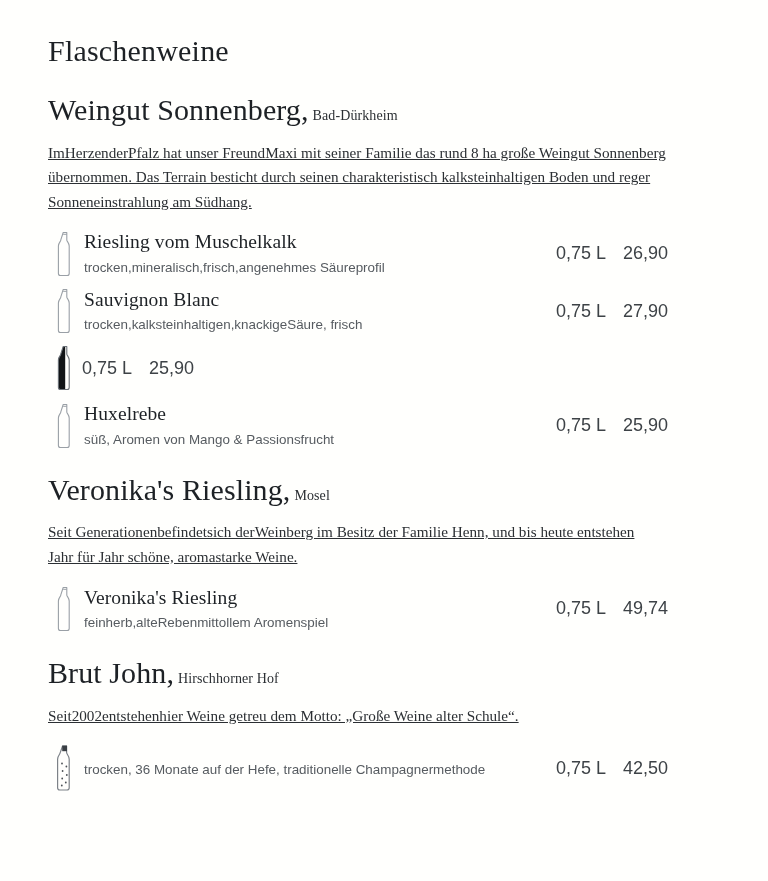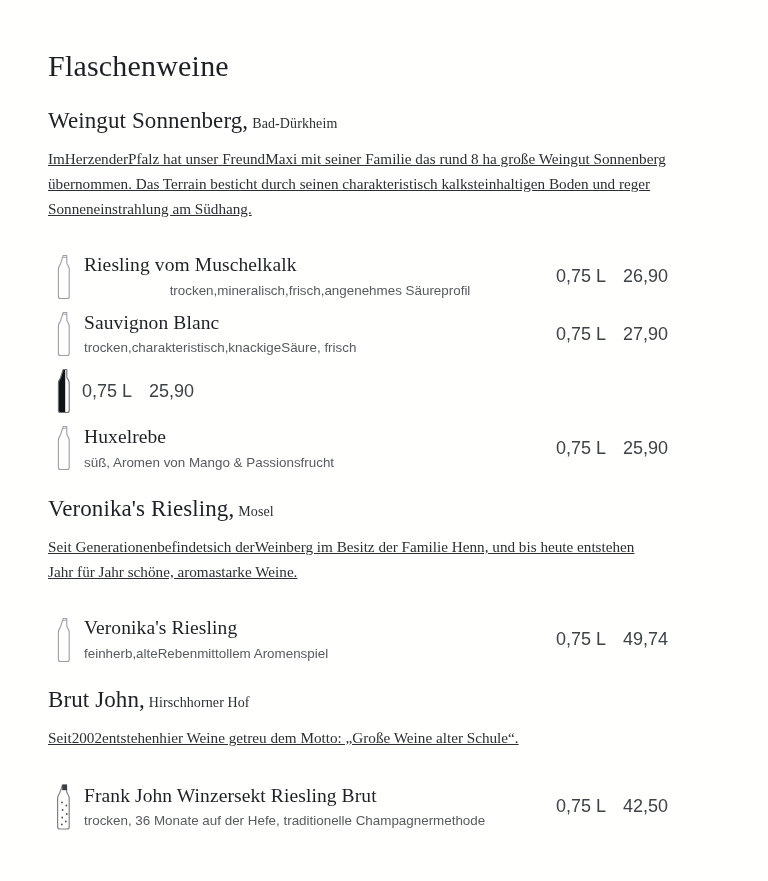--- a/index.html
+++ b/index.html
@@ -14,42 +14,42 @@
     font-family: "Liberation Serif", "DejaVu Serif", serif;
     color: #23272b;
     overflow: hidden;
   }
 
   .page {
     position: relative;
     width: 708px;
     height: 881px;
     box-sizing: border-box;
-    padding: 49px 40px 0 48px;
+    padding: 34px 40px 0 48px;
   }
 
   
   .page-title {
     font-family: "Liberation Serif", "DejaVu Serif", serif;
     font-size: 30px;
     font-weight: 400;
     letter-spacing: 0.2px;
     color: #1d2125;
     margin: 0 0 26px 0;
     line-height: 1.1;
   }
 
   .producer {
     margin: 0;
     line-height: 1.15;
     white-space: nowrap;
   }
   .producer-name {
     font-family: "Liberation Serif", "DejaVu Serif", serif;
-    font-size: 23px;
+    font-size: 30px;
     font-weight: 400;
     color: #1d2125;
     letter-spacing: 0.1px;
   }
   .producer-region {
     font-family: "Liberation Serif", "DejaVu Serif", serif;
     font-size: 14px;
     font-weight: 400;
     color: #2b2f33;
     letter-spacing: 0.1px;
@@ -126,21 +126,21 @@
   .wine-volume {
     width: 64px;
     text-align: left;
   }
   .wine-price {
     width: 48px;
     text-align: right;
   }
 
   
-  .group-after-desc { margin-top: 32px; }
+  .group-after-desc { margin-top: 16px; }
   .producer-block-gap { margin-top: 24px; }
 </style>
 </head>
 <body>
 
 <div class="page">
 
   <h1 class="page-title">Flaschenweine</h1>
 
   <div>
@@ -153,38 +153,38 @@
 
       <li class="wine-row" style="margin-top:0;">
         <span class="bottle-cell">
           <svg width="16" height="46" viewBox="0 0 16 46" aria-hidden="true">
             <path d="M6.2 1.5 h3.6 v7.4 c0 1.6 2.4 2.8 2.4 6.2 v27.4 c0 1.4 -0.8 2 -2 2 h-6.8 c-1.2 0 -2 -0.6 -2 -2 v-27.4 c0 -3.4 2.4 -4.6 2.4 -6.2 z" fill="none" stroke="#9aa0a6" stroke-width="1.1" stroke-linejoin="round"></path>
             <path d="M6.2 3.3 h3.6" fill="none" stroke="#9aa0a6" stroke-width="1"></path>
           </svg>
         </span>
         <span class="wine-text">
           <span class="wine-name">Riesling vom Muschelkalk</span>
-          <span class="wine-desc" style="display:block;text-align:center;">trocken,mineralisch,frisch,angenehmes Säureprofil</span>
+          <span class="wine-desc" style="display:block;">trocken,mineralisch,frisch,angenehmes Säureprofil</span>
         </span>
         <span class="wine-meta">
           <span class="wine-volume">0,75 L</span>
           <span class="wine-price">26,90</span>
         </span>
       </li>
 
       <li class="wine-row" style="margin-top:11px;">
         <span class="bottle-cell">
           <svg width="16" height="46" viewBox="0 0 16 46" aria-hidden="true">
             <path d="M6.2 1.5 h3.6 v7.4 c0 1.6 2.4 2.8 2.4 6.2 v27.4 c0 1.4 -0.8 2 -2 2 h-6.8 c-1.2 0 -2 -0.6 -2 -2 v-27.4 c0 -3.4 2.4 -4.6 2.4 -6.2 z" fill="none" stroke="#9aa0a6" stroke-width="1.1" stroke-linejoin="round"></path>
             <path d="M6.2 3.3 h3.6" fill="none" stroke="#9aa0a6" stroke-width="1"></path>
           </svg>
         </span>
         <span class="wine-text">
           <span class="wine-name">Sauvignon Blanc</span>
-          <span class="wine-desc" style="display:block;">trocken,charakteristisch,knackigeSäure, frisch</span>
+          <span class="wine-desc" style="display:block;">trocken,kalksteinhaltigen,knackigeSäure, frisch</span>
         </span>
         <span class="wine-meta">
           <span class="wine-volume">0,75 L</span>
           <span class="wine-price">27,90</span>
         </span>
       </li>
 
       <li class="wine-row" style="margin-top:11px;">
         <span class="bottle-cell">
           <svg width="16" height="46" viewBox="0 0 16 46" aria-hidden="true">
@@ -264,21 +264,20 @@
             <circle cx="6.0" cy="19.5" r="0.9" fill="#4b5055"></circle>
             <circle cx="10.4" cy="22.5" r="0.9" fill="#4b5055"></circle>
             <circle cx="6.6" cy="27.0" r="0.9" fill="#4b5055"></circle>
             <circle cx="10.8" cy="31.0" r="0.9" fill="#4b5055"></circle>
             <circle cx="6.2" cy="34.5" r="0.9" fill="#4b5055"></circle>
             <circle cx="9.8" cy="38.5" r="0.9" fill="#4b5055"></circle>
             <circle cx="5.8" cy="41.5" r="0.9" fill="#4b5055"></circle>
           </svg>
         </span>
         <span class="wine-text">
-          <span class="wine-name">Frank John Winzersekt Riesling Brut</span>
           <span class="wine-desc" style="display:block;">trocken, 36 Monate auf der Hefe, traditionelle Champagnermethode</span>
         </span>
         <span class="wine-meta">
           <span class="wine-volume">0,75 L</span>
           <span class="wine-price">42,50</span>
         </span>
       </li>
     </ul>
   </div>
 

